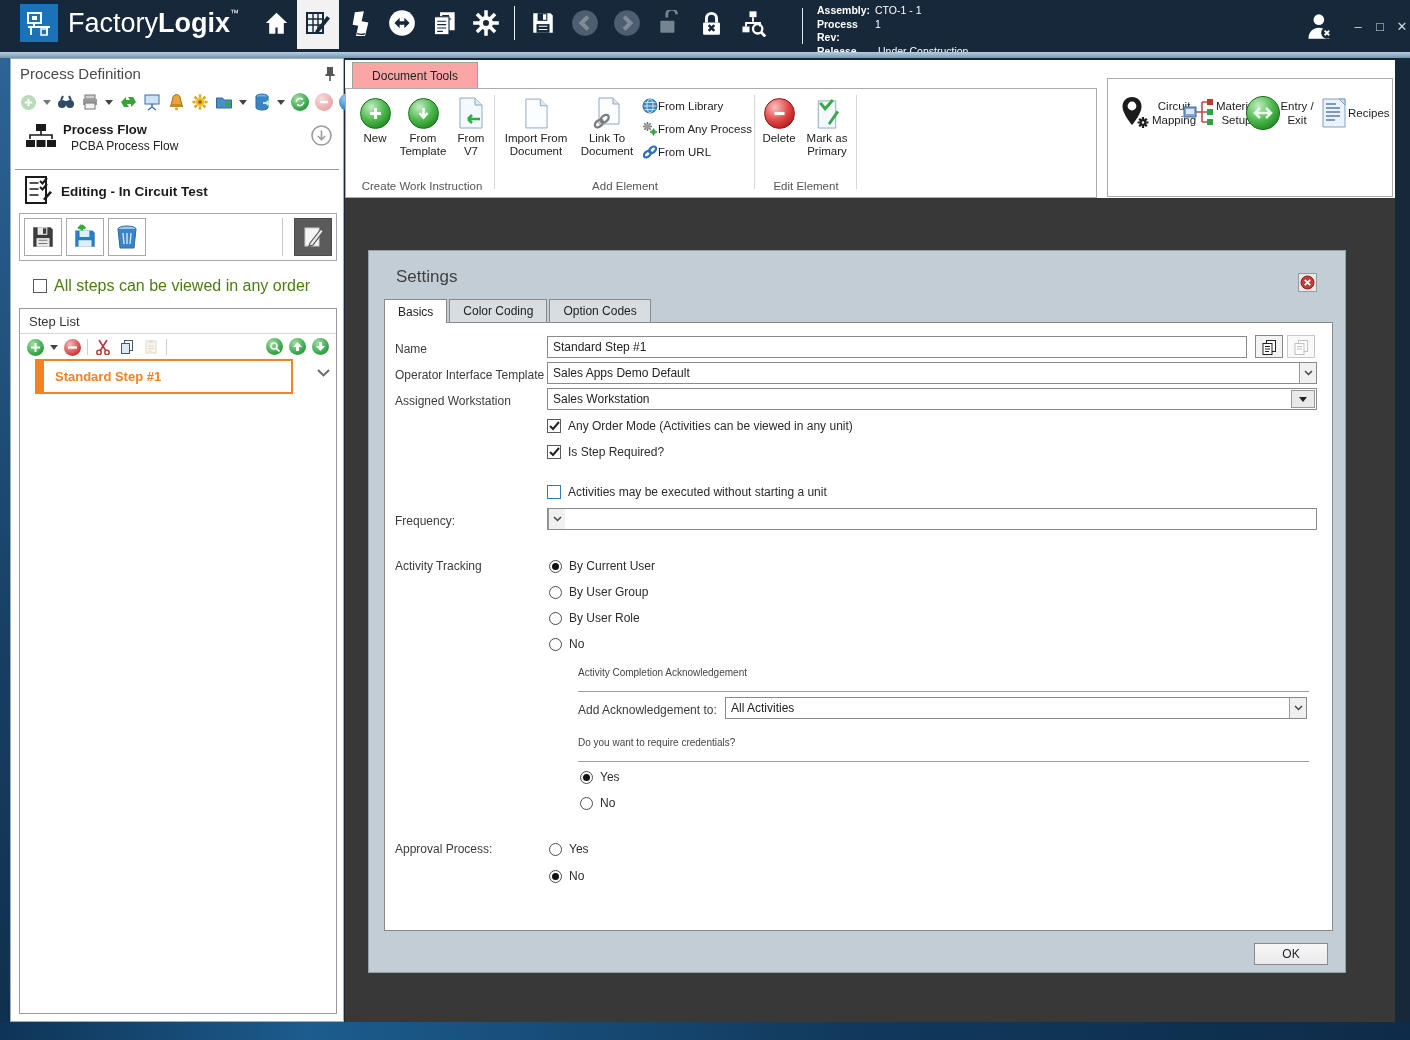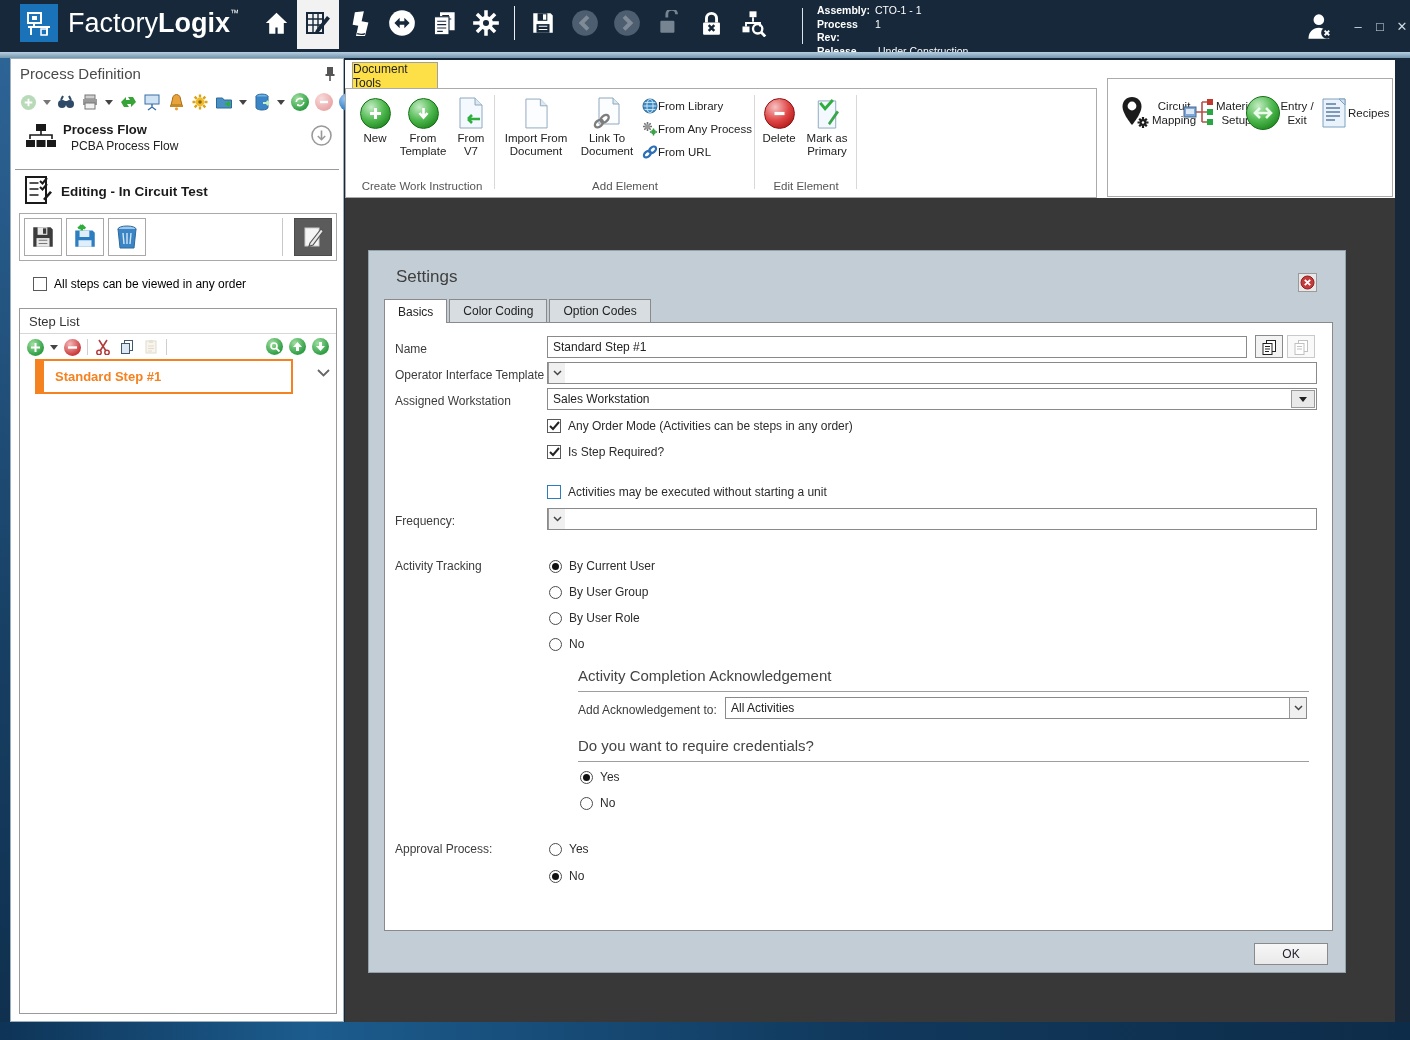--- a/index.html
+++ b/index.html
@@ -47,36 +47,36 @@
   .ed-label{position:absolute;left:50px;top:125px;font-size:13.5px;font-weight:bold;color:#1a1a1a;}
 
   #lp-actions{position:absolute;left:8px;top:154px;width:318px;height:48px;border:1px solid #a9a9a9;background:#fff;}
   .act-btn{position:absolute;top:4px;width:38px;height:38px;border:1px solid #a9a9a9;background:#fff;display:flex;align-items:center;justify-content:center;cursor:pointer;}
   .act-sep{position:absolute;top:4px;left:262px;width:1px;height:38px;background:#c9c9c9;}
   .act-btn.dark{background:#5b5b5b;border-color:#4c4c4c;}
 
   #lp-anyorder{position:absolute;left:22px;top:218px;display:flex;align-items:center;gap:7px;cursor:pointer;}
   .cb{width:14px;height:14px;background:#fff;border:1px solid #595959;display:flex;align-items:center;justify-content:center;flex:0 0 auto;}
   .cb.blue{border-color:#2e7cc0;}
-  .cb-label{font-size:12px;color:#000000;}
+  .cb-label{font-size:16px;color:#4d7c0f;}
 
   #step-box{position:absolute;left:8px;top:249px;width:318px;height:706px;border:1px solid #9a9a9a;background:#fff;}
   .sl-title{position:absolute;left:9px;top:5px;font-size:13px;color:#333;}
   .sl-hdr-line{position:absolute;left:0;top:24px;width:100%;border-top:1px solid #d7d7d7;}
   #sl-toolbar{position:absolute;left:7px;top:29px;display:flex;align-items:center;gap:6px;}
   #sl-toolbar-r{position:absolute;right:7px;top:29px;display:flex;align-items:center;gap:6px;}
   .vsep{width:1px;height:16px;background:#cfcfcf;}
   #step-item{position:absolute;left:15px;top:50px;width:258px;height:35px;border:2px solid #f58220;display:flex;align-items:center;background:#fff;cursor:pointer;}
   #step-item .bar{width:7px;height:100%;background:#f58220;flex:0 0 auto;}
   #step-item .txt{margin-left:11px;font-size:13px;font-weight:bold;color:#f58220;}
   #step-chev{position:absolute;left:297px;top:60px;cursor:pointer;}
 
   
   #ribbon{position:absolute;left:345px;top:60px;width:1050px;height:138px;background:#fff;}
-  #ribbon-tab{position:absolute;left:7px;top:2px;width:86px;height:27px;border:1px solid #a0a0a0;border-bottom:none;background:#fde047;display:flex;align-items:center;justify-content:center;font-size:12px;color:#222;cursor:pointer;}
+  #ribbon-tab{position:absolute;left:7px;top:2px;width:126px;height:27px;border:1px solid #a0a0a0;border-bottom:none;background:#fca5a5;display:flex;align-items:center;justify-content:center;font-size:12px;color:#222;cursor:pointer;}
   #ribbon-body{position:absolute;left:0;top:28px;width:752px;height:110px;border:1px solid #ababab;background:#fff;}
   .rgroup{position:absolute;top:1px;height:104px;}
   .rg-label{position:absolute;left:0;right:0;bottom:2px;text-align:center;font-size:11.5px;color:#555;}
   .rg-sep{position:absolute;top:6px;width:1px;height:94px;background:#d8d8d8;}
   .bigbtn{position:absolute;top:4px;display:flex;flex-direction:column;align-items:center;cursor:pointer;}
   .bigbtn .ictop{height:38px;display:flex;align-items:center;justify-content:center;}
   .bigbtn .cap{font-size:11.5px;color:#222;text-align:center;line-height:13px;}
   .sphere{width:31px;height:31px;border-radius:50%;background:radial-gradient(circle at 35% 28%,#c4ecc4,#4db84d 48%,#1d831d 85%);border:1px solid #157015;display:flex;align-items:center;justify-content:center;}
   .sphere.red{background:radial-gradient(circle at 35% 28%,#f7c2c2,#e04848 48%,#b01818 85%);border-color:#8e1212;}
   .linkrow{position:absolute;display:flex;align-items:center;font-size:11.5px;color:#222;cursor:pointer;white-space:nowrap;}
@@ -100,21 +100,21 @@
   .combo .val{flex:1;font-size:12px;color:#222;padding-left:5px;white-space:nowrap;overflow:hidden;}
   .combo .chev{width:17px;height:100%;border-left:1px solid #9a9a9a;background:#f0f0f0;display:flex;align-items:center;justify-content:center;}
   .combo .ddbtn{width:24px;height:18px;margin-right:1px;background:#e9e9e9;border:1px solid #9a9a9a;display:flex;align-items:center;justify-content:center;}
   .tri{width:0;height:0;border-left:4px solid transparent;border-right:4px solid transparent;border-top:5px solid #222;}
   .cbrow{position:absolute;display:flex;align-items:center;gap:7px;cursor:pointer;}
   .cbrow .lab{font-size:12px;color:#2c2c2c;white-space:nowrap;}
   .radiorow{position:absolute;display:flex;align-items:center;gap:7px;cursor:pointer;}
   .radio{width:13px;height:13px;border-radius:50%;border:1px solid #4c4c4c;background:#fff;display:flex;align-items:center;justify-content:center;flex:0 0 auto;}
   .radio.sel::after{content:"";width:7px;height:7px;border-radius:50%;background:#111;}
   .radiorow .lab{font-size:12px;color:#2c2c2c;white-space:nowrap;}
-  .sechdr{position:absolute;font-size:15px;color:#444;white-space:nowrap;}
+  .sechdr{position:absolute;font-size:10px;color:#444;white-space:nowrap;}
   .sechr{position:absolute;border-top:1px solid #9e9e9e;width:731px;}
   .sidebtn{position:absolute;width:28px;height:23px;border:1px solid #8a8a8a;background:#f3f3f3;display:flex;align-items:center;justify-content:center;cursor:pointer;}
   .sidebtn.dis{opacity:.45;}
   #ok-btn{position:absolute;left:885px;top:692px;width:74px;height:22px;background:linear-gradient(#f7f7f7,#e9e9e9);border:1px solid #8a8a8a;font-size:12px;color:#223;display:flex;align-items:center;justify-content:center;cursor:pointer;}
   svg{display:block;}
 </style>
 </head>
 <body>
 
 <div id="screen">
@@ -702,20 +702,21 @@
       <div class="sidebtn dis" style="left:902px;top:12px;">
         <svg width="16" height="16" viewBox="0 0 16 16">
             <rect x="5.5" y="1.5" width="9" height="11" fill="#fff" stroke="#777"></rect>
             <rect x="2" y="4.5" width="9" height="11" fill="#fff" stroke="#777"></rect>
             <path d="M4 7.5h5M4 10h5" stroke="#777"></path>
           </svg>
       </div>
 
       <div class="flabel" style="left:10px;top:45px;">Operator Interface Template</div>
       <div class="combo" style="left:162px;top:39px;width:770px;">
+        <div class="val">Sales Apps Demo Default</div>
         <div class="chev">
             <svg width="9" height="6" viewBox="0 0 9 6">
               <path d="M1 1l3.5 3.5L8 1" stroke="#444" stroke-width="1.5" fill="none"></path>
             </svg>
           </div>
       </div>
 
       <div class="flabel" style="left:10px;top:71px;">Assigned Workstation</div>
       <div class="combo" style="left:162px;top:65px;width:770px;">
         <div class="val">Sales Workstation</div>
@@ -723,21 +724,21 @@
             <div class="tri"></div>
           </div>
       </div>
 
       <div class="cbrow" style="left:162px;top:96px;">
         <div class="cb">
             <svg width="11" height="10" viewBox="0 0 11 10">
               <path d="M1 5l3 3 6-7" stroke="#222" stroke-width="2" fill="none"></path>
             </svg>
           </div>
-        <div class="lab">Any Order Mode (Activities can be steps in any order)</div>
+        <div class="lab">Any Order Mode (Activities can be viewed in any unit)</div>
       </div>
       <div class="cbrow" style="left:162px;top:122px;">
         <div class="cb">
             <svg width="11" height="10" viewBox="0 0 11 10">
               <path d="M1 5l3 3 6-7" stroke="#222" stroke-width="2" fill="none"></path>
             </svg>
           </div>
         <div class="lab">Is Step Required?</div>
       </div>
       <div class="cbrow" style="left:162px;top:162px;">

